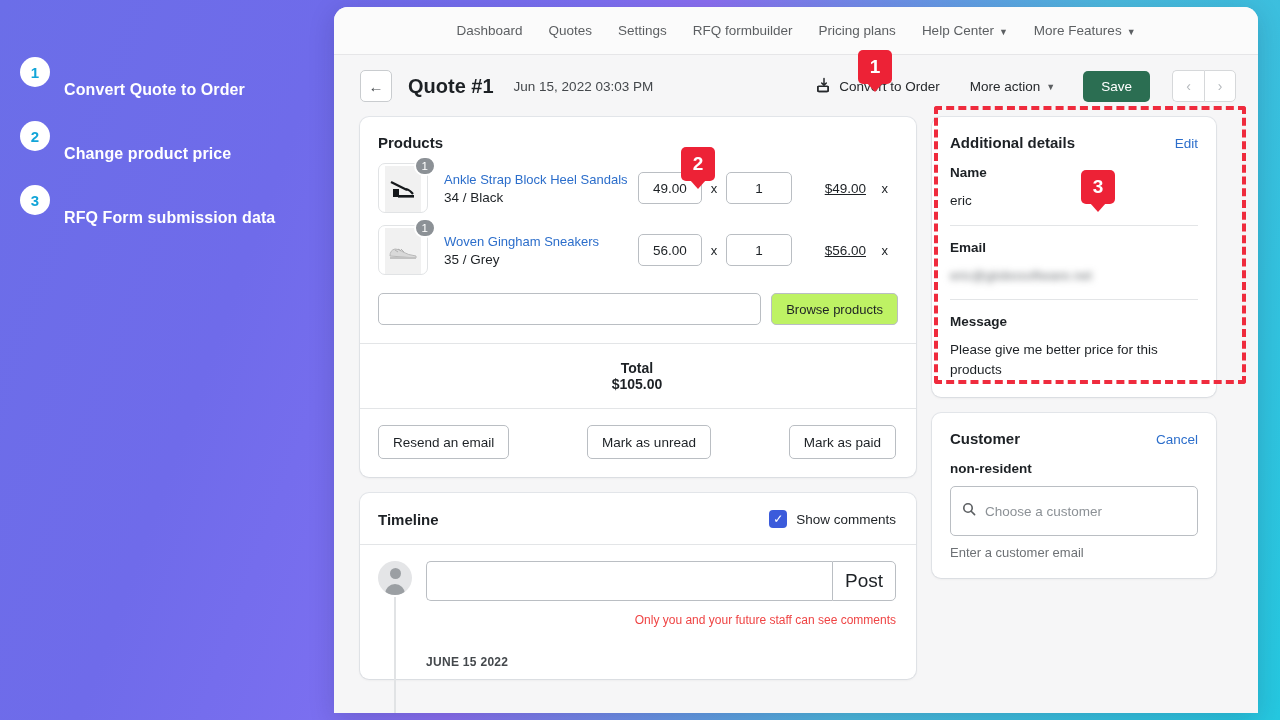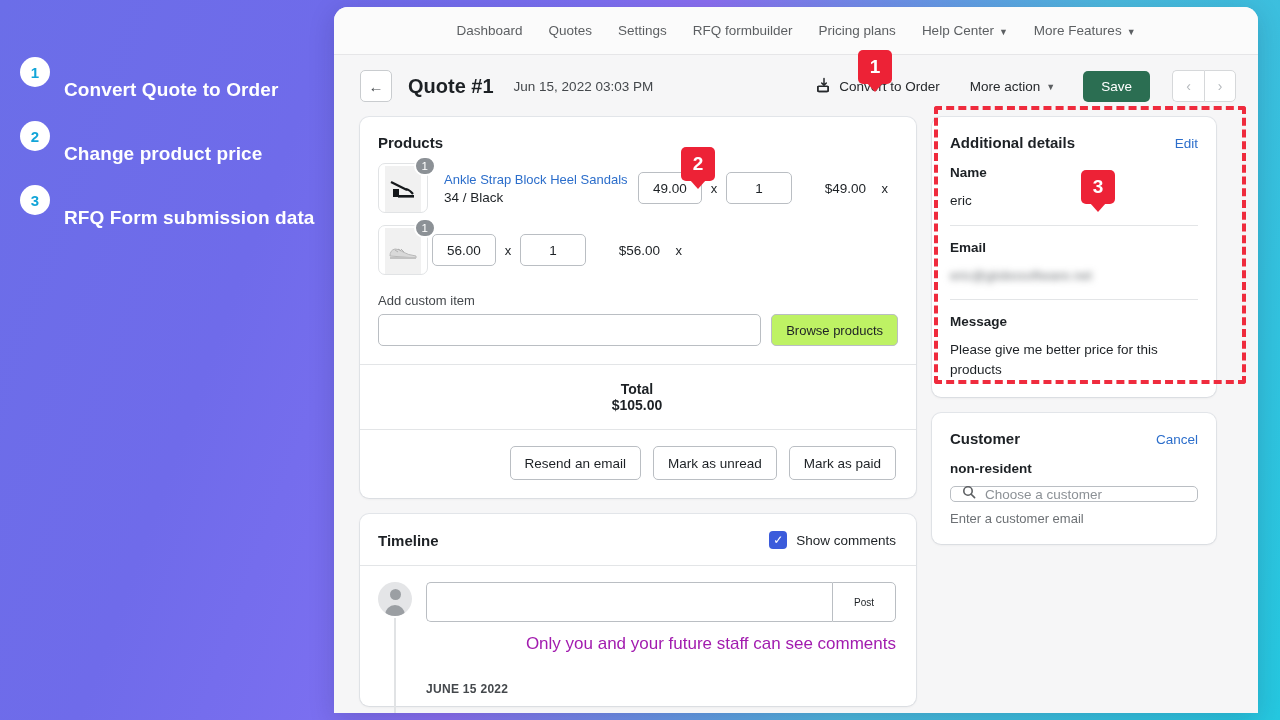--- a/index.html
+++ b/index.html
@@ -23,21 +23,21 @@
     padding-left: 20px; height: 64px;
   }
   .step-badge {
     width: 30px; height: 30px; border-radius: 50%;
     background: #ffffff; color: #12a5d8;
     font-size: 15px; font-weight: bold;
     display: flex; align-items: center; justify-content: center;
     flex: 0 0 30px;
   }
   .step-label {
-    color: #ffffff; font-size: 19px; font-weight: bold;
+    color: #ffffff; font-size: 16px; font-weight: bold;
     letter-spacing: .1px;
     margin-top: 36px;
   }
 
   
   .app {
     position: absolute; left: 334px; top: 7px;
     width: 924px; height: 706px;
     background: #f6f6f7;
     border-radius: 14px 14px 0 0;
@@ -137,21 +137,21 @@
     display: flex; align-items: center; justify-content: center;
     font-size: 13.5px; color: #1d2125;
   }
   .xsign { width: 24px; text-align: center; font-size: 13px; color: #1d2125; }
   .qtyinput {
     width: 66px; height: 32px; border: 1px solid #babec3;
     border-radius: 5px; background: #fff;
     display: flex; align-items: center; justify-content: center;
     font-size: 13.5px; color: #1d2125;
   }
-  .ptotal { width: 74px; text-align: right; font-size: 13.5px; color: #1d2125; }
+  .ptotal { width: 74px; text-align: right; font-size: 13.5px; color: #1d2125; text-decoration: underline; }
   .ptail { width: 22px; text-align: right; font-size: 13px; color: #1d2125; }
 
   .addcustom { padding: 12px 18px 18px 18px; }
   .addcustom-label { font-size: 13px; color: #44484c; margin-bottom: 6px; }
   .addrow { display: flex; gap: 10px; }
   .bigfield {
     flex: 1 1 auto; height: 32px; border: 1px solid #babec3;
     border-radius: 5px; background: #fff;
   }
   .browsebtn {
@@ -161,21 +161,21 @@
   }
   .divider { height: 1px; background: #e3e5e7; }
   .totalrow {
     display: flex; align-items: center; justify-content: space-between;
     padding: 16px 20px 16px 18px;
     flex-direction: column;
   }
   .totallabel { font-size: 14px; font-weight: bold; color: #1d2125; }
   .totalval { font-size: 14px; font-weight: bold; color: #1d2125; }
   .actionrow {
-    display: flex; justify-content: flex-end; gap: 12px;
+    display: flex; justify-content: space-between; gap: 12px;
     padding: 16px 20px 18px 18px;
   }
   .abtn {
     height: 34px; padding: 0 14px; border: 1px solid #babec3;
     border-radius: 5px; background: #fff; font-size: 13.5px; color: #1d2125;
     display: flex; align-items: center;
   }
 
   
   .tl-head {
@@ -201,37 +201,37 @@
   .tl-right { flex: 1 1 auto; }
   .commentrow { display: flex; }
   .commentbox {
     flex: 1 1 auto; height: 40px; border: 1px solid #babec3;
     border-right: none; border-radius: 5px 0 0 5px; background: #fff;
   }
   .postbtn {
     width: 64px; height: 40px; border: 1px solid #babec3;
     border-radius: 0 5px 5px 0; background: #fff;
     display: flex; align-items: center; justify-content: center;
-    font-size: 10px; color: #1d2125;
-  }
-  .commenthint { font-size: 17px; color: #a21caf; text-align: right; margin-top: 12px; }
+    font-size: 19px; color: #1d2125;
+  }
+  .commenthint { font-size: 12px; color: #ef4444; text-align: right; margin-top: 12px; }
   .tl-date { font-size: 12px; font-weight: bold; color: #44484c; letter-spacing: .3px; margin-top: 28px; }
 
   
   .sidecard-pad { padding: 17px 18px 18px 18px; }
   .sc-head { display: flex; align-items: baseline; justify-content: space-between; }
   .sc-link { font-size: 13.5px; color: #2c6ecb; }
   .fieldgroup { padding-top: 14px; }
   .fg-label { font-size: 13.5px; font-weight: bold; color: #1d2125; }
   .fg-val { font-size: 13.5px; color: #1d2125; margin-top: 11px; line-height: 1.45; }
   .fg-val.blur { filter: blur(3.6px); color: #6d7175; }
   .fg-sep { height: 1px; background: #e3e5e7; margin-top: 14px; }
   .cust-name { font-size: 13.5px; color: #1d2125; margin-top: 14px; font-weight: bold; }
   .searchfield {
-    margin-top: 10px; height: 16px; border: 1px solid #babec3;
+    margin-top: 10px; height: 50px; border: 1px solid #babec3;
     border-radius: 5px; background: #fff;
     display: flex; align-items: center; gap: 9px; padding: 0 11px;
   }
   .searchph { font-size: 13.5px; color: #8c9196; }
   .custhint { font-size: 13px; color: #6d7175; margin-top: 9px; }
   .tagbox {
     margin-top: 14px; height: 32px; border: 1px solid #babec3;
     border-radius: 5px; background: #fff;
   }
 
@@ -376,29 +376,32 @@
               <div class="thumb-inner">
                 <svg width="32" height="20" viewBox="0 0 32 20">
                   <path d="M3 15 q0-6 5-7 q5 0 8 3 q5 3 13 4 v2 z" fill="#d9d9d9" stroke="#b8b8b8" stroke-width="1"></path>
                   <path d="M3 16 h26 v2 H3 z" fill="#c2c2c2"></path>
                   <path d="M8 9 l3 2 M11 8 l3 2 M14 8 l3 3" stroke="#b0b0b0" stroke-width="1"></path>
                 </svg>
               </div>
             </div>
             <div class="qbadge">1</div>
           </div>
+          <div class="pinfo">
+            <div class="pname">Woven Gingham Sneakers</div>
+            <div class="pvar">35 / Grey</div>
+          </div>
           <div class="pinput">56.00</div>
           <div class="xsign">x</div>
           <div class="qtyinput">1</div>
           <div class="ptotal">$56.00</div>
           <div class="ptail">x</div>
         </div>
 
         <div class="addcustom">
-          <div class="addcustom-label">Add custom item</div>
           <div class="addrow">
             <div class="bigfield"></div>
             <div class="browsebtn">Browse products</div>
           </div>
         </div>
 
         <div class="divider"></div>
 
         <div class="totalrow">
           <div class="totallabel">Total</div>

